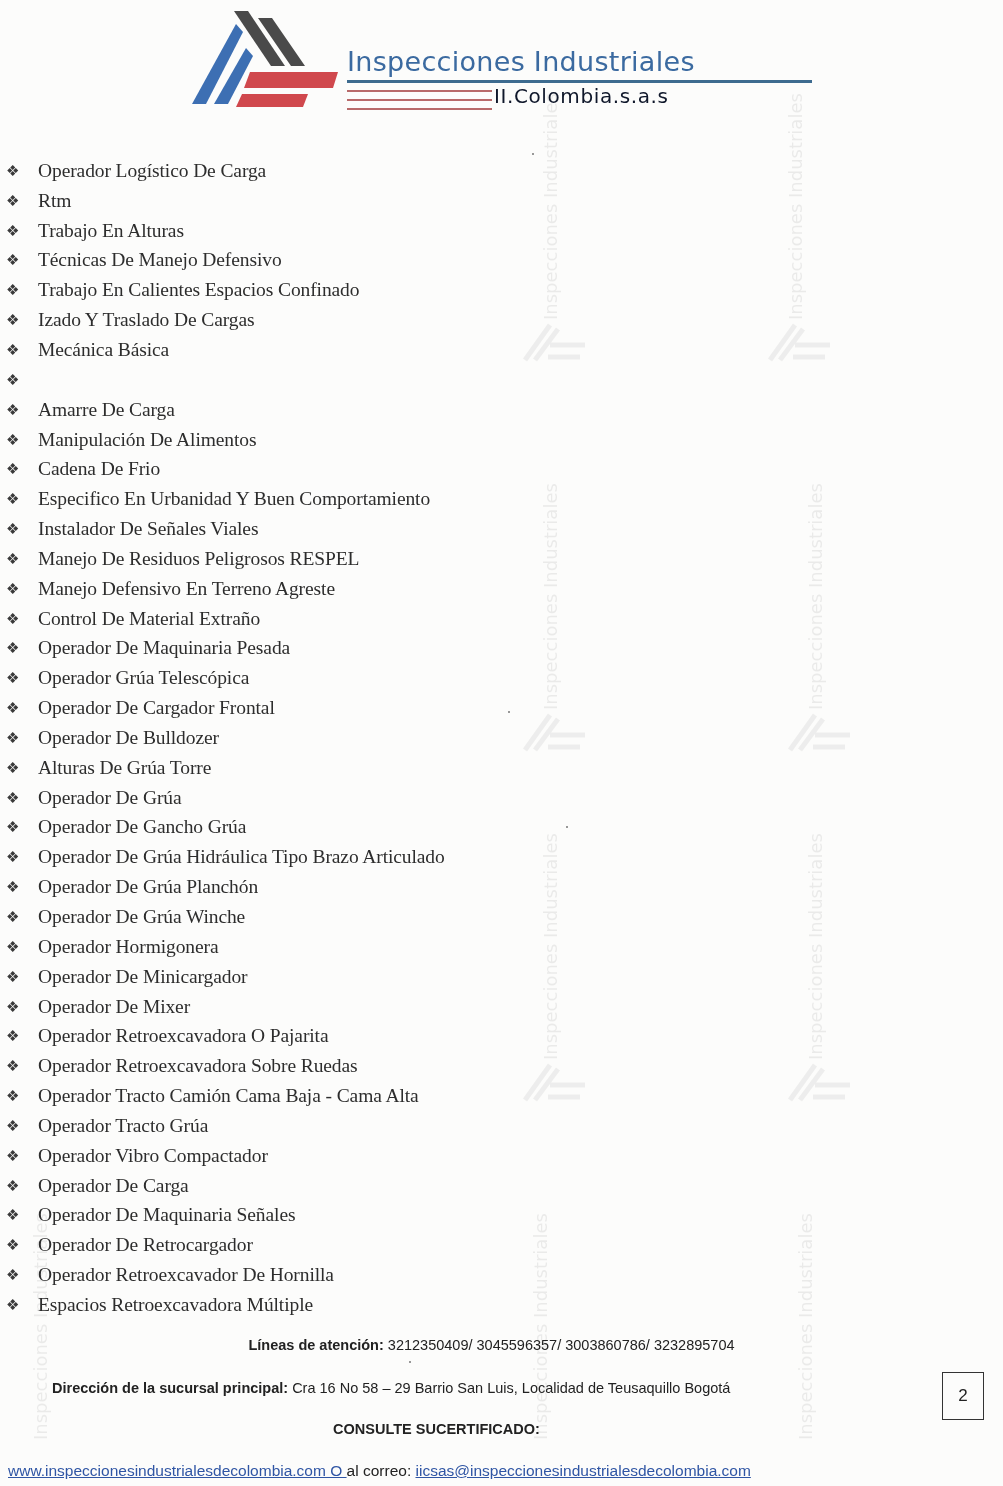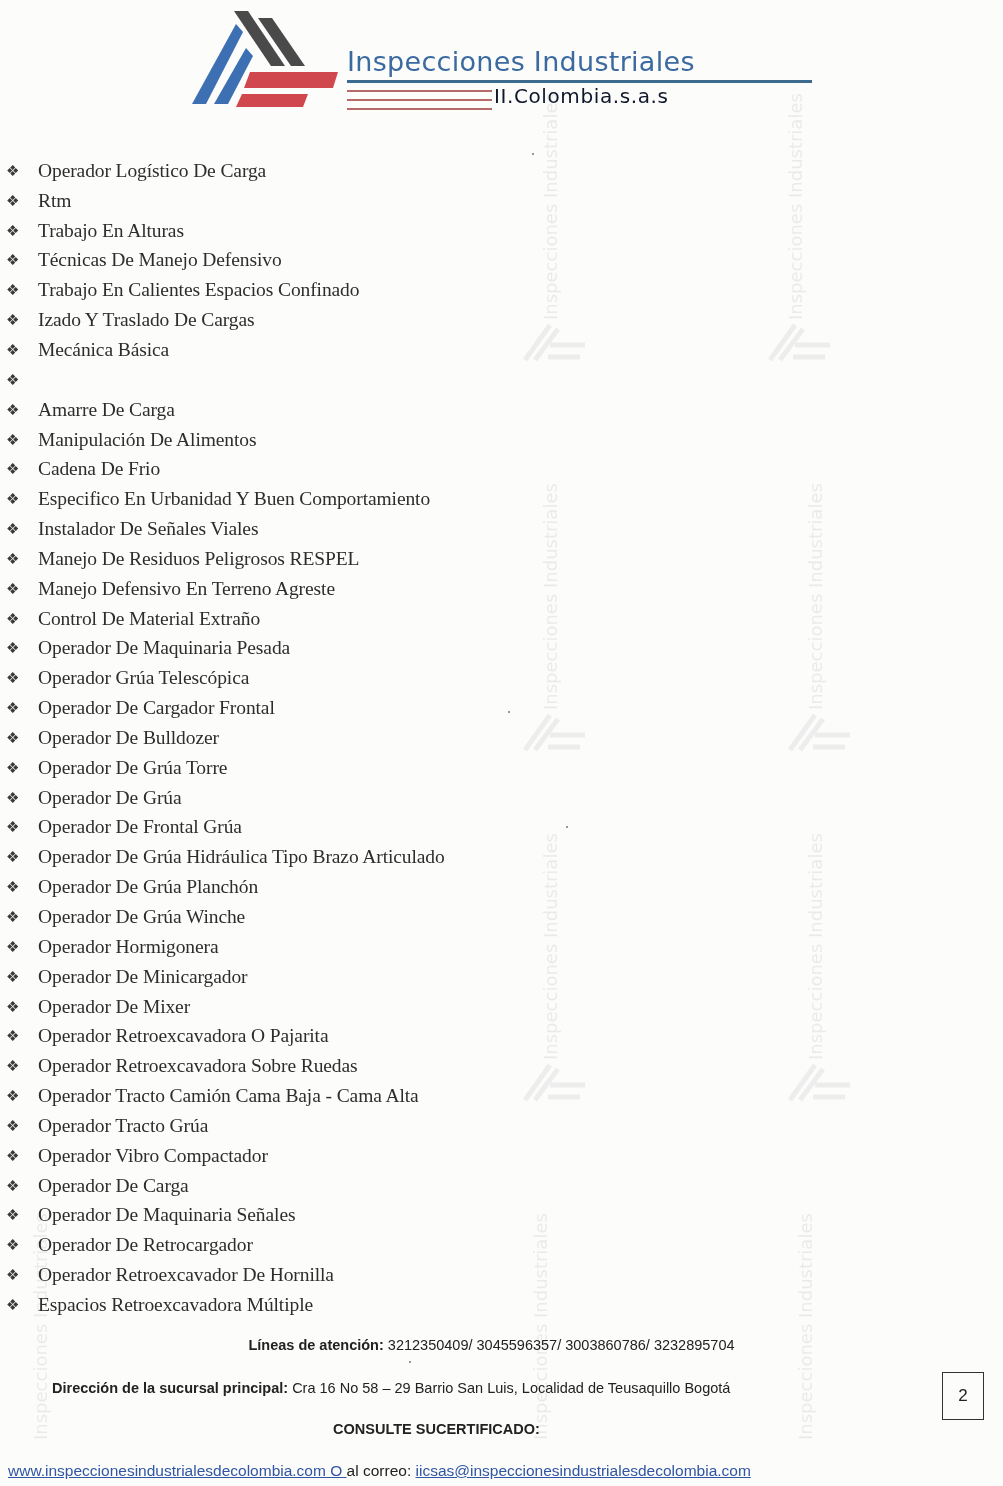--- a/index.html
+++ b/index.html
@@ -327,29 +327,29 @@
   <li class="course-item">
       <span class="bullet">❖</span>
       <span class="course-label">Operador De Cargador Frontal</span>
     </li>
   <li class="course-item">
       <span class="bullet">❖</span>
       <span class="course-label">Operador De Bulldozer</span>
     </li>
   <li class="course-item">
       <span class="bullet">❖</span>
-      <span class="course-label">Operador De Grúa Torre</span>
+      <span class="course-label">Alturas De Grúa Torre</span>
     </li>
   <li class="course-item">
       <span class="bullet">❖</span>
       <span class="course-label">Operador De Grúa</span>
     </li>
   <li class="course-item">
       <span class="bullet">❖</span>
-      <span class="course-label">Operador De Frontal Grúa</span>
+      <span class="course-label">Operador De Gancho Grúa</span>
     </li>
   <li class="course-item">
       <span class="bullet">❖</span>
       <span class="course-label">Operador De Grúa Hidráulica Tipo Brazo Articulado</span>
     </li>
   <li class="course-item">
       <span class="bullet">❖</span>
       <span class="course-label">Operador De Grúa Planchón</span>
     </li>
   <li class="course-item">

